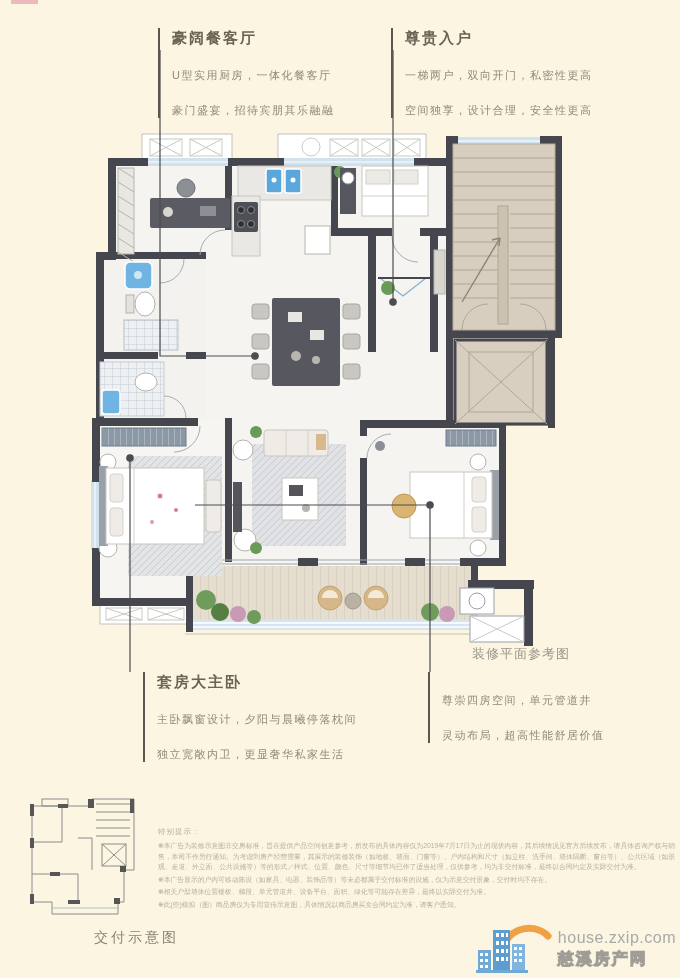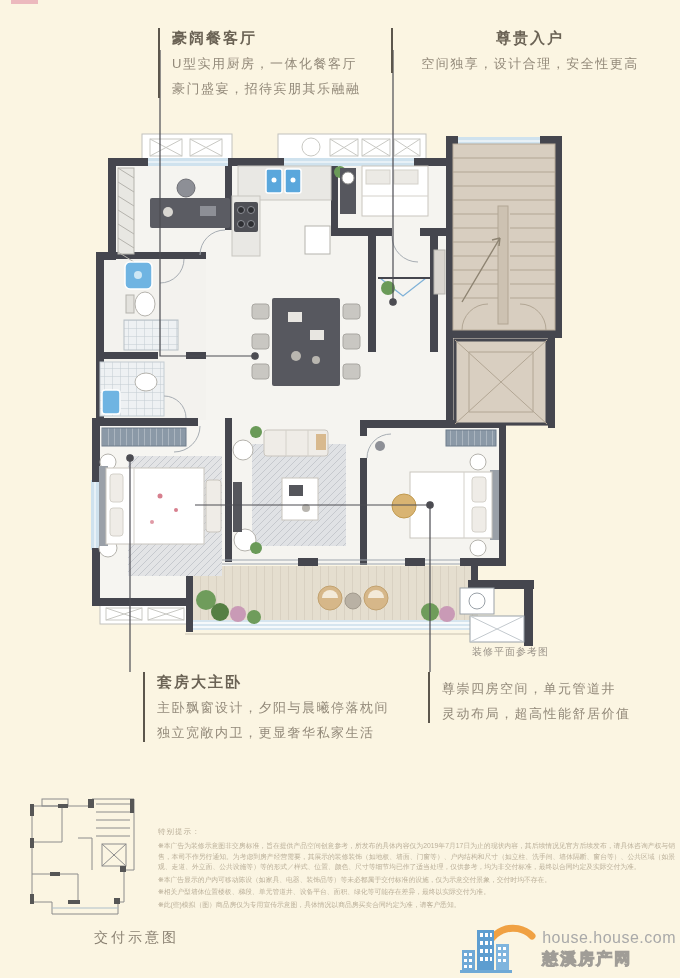--- a/index.html
+++ b/index.html
@@ -3,23 +3,23 @@
 <meta charset="utf-8">
 <style>
   html,body{margin:0;padding:0;}
   body{font-family:"Liberation Sans","DejaVu Sans",sans-serif;}
   .canvas{position:relative;width:680px;height:978px;background:#fbf5e2;overflow:hidden;}
   svg{display:block;}
   .layer{position:absolute;left:0;top:0;}
   
   .anno{position:absolute;border-left:2px solid #5c564c;padding:1px 0 0 12px;}
   .anno h3{margin:0;font-size:15px;font-weight:700;color:#6b6355;letter-spacing:2px;}
-  .anno p{margin:7px 0 0;font-size:13px;color:#938a7a;letter-spacing:1.5px;white-space:nowrap;}
+  .anno p{margin:20px 0 0;font-size:11px;color:#938a7a;letter-spacing:1.5px;white-space:nowrap;}
   
-  .cap-plan{position:absolute;left:472px;top:645px;font-size:10px;color:#9b948a;letter-spacing:1px;}
+  .cap-plan{position:absolute;left:472px;top:645px;font-size:13px;color:#9b948a;letter-spacing:1px;}
   .cap-thumb{position:absolute;left:94px;top:929px;font-size:14px;color:#8b8273;letter-spacing:3px;}
   
   .legal{position:absolute;left:158px;top:827px;width:517px;color:#bbb09a;}
   .legal .lg-head{font-size:7.5px;margin:0 0 4px 0;letter-spacing:1px;}
   .legal .lg-item{font-size:6.8px;line-height:1.55;margin:0 0 2px 0;text-align:justify;}
   
   .wm{position:absolute;right:4px;bottom:4px;display:flex;align-items:flex-end;}
   .wm-txt{margin-left:6px;padding-bottom:2px;}
   .wm-url{font-size:16px;color:#a9a9a9;letter-spacing:.5px;line-height:17px;}
   .wm-site{font-size:16px;font-weight:700;letter-spacing:2px;line-height:26px;
@@ -350,22 +350,23 @@
         <path d="M195 505 H427 M430 508 V672" fill="none"></path>
     </g>
   </svg>
 
   <div class="anno" style="left:158px;top:28px;width:240px;">
     <h3>豪阔餐客厅</h3>
     <p>U型实用厨房，一体化餐客厅</p>
     <p>豪门盛宴，招待宾朋其乐融融</p>
   </div>
 
-  <div class="anno" style="left:391px;top:28px;width:250px;text-align:center;">
+  <div class="anno" style="left:391px;top:28px;width:250px;">
     <h3>尊贵入户</h3>
+    <p>一梯两户，双向开门，私密性更高</p>
     <p>空间独享，设计合理，安全性更高</p>
   </div>
 
   <div class="anno" style="left:143px;top:672px;width:260px;">
     <h3>套房大主卧</h3>
     <p>主卧飘窗设计，夕阳与晨曦停落枕间</p>
     <p>独立宽敞内卫，更显奢华私家生活</p>
   </div>
 
   <div class="anno" style="left:428px;top:672px;width:230px;">
@@ -436,18 +437,18 @@
         <rect x="38" y="31" width="3" height="3"></rect>
           <rect x="43" y="31" width="3" height="3"></rect>
         <rect x="38" y="37" width="3" height="3"></rect>
           <rect x="43" y="37" width="3" height="3"></rect>
         <rect x="38" y="43" width="3" height="3"></rect>
           <rect x="43" y="43" width="3" height="3"></rect>
       </g>
       <rect x="0" y="54" width="52" height="3" fill="#6fa9d6"></rect>
     </svg>
     <div class="wm-txt">
-      <div class="wm-url">house.house.com</div>
+      <div class="wm-url">house.zxip.com</div>
       <div class="wm-site">慈溪房产网</div>
     </div>
   </div>
 
 </div>
 
 </body></html>

